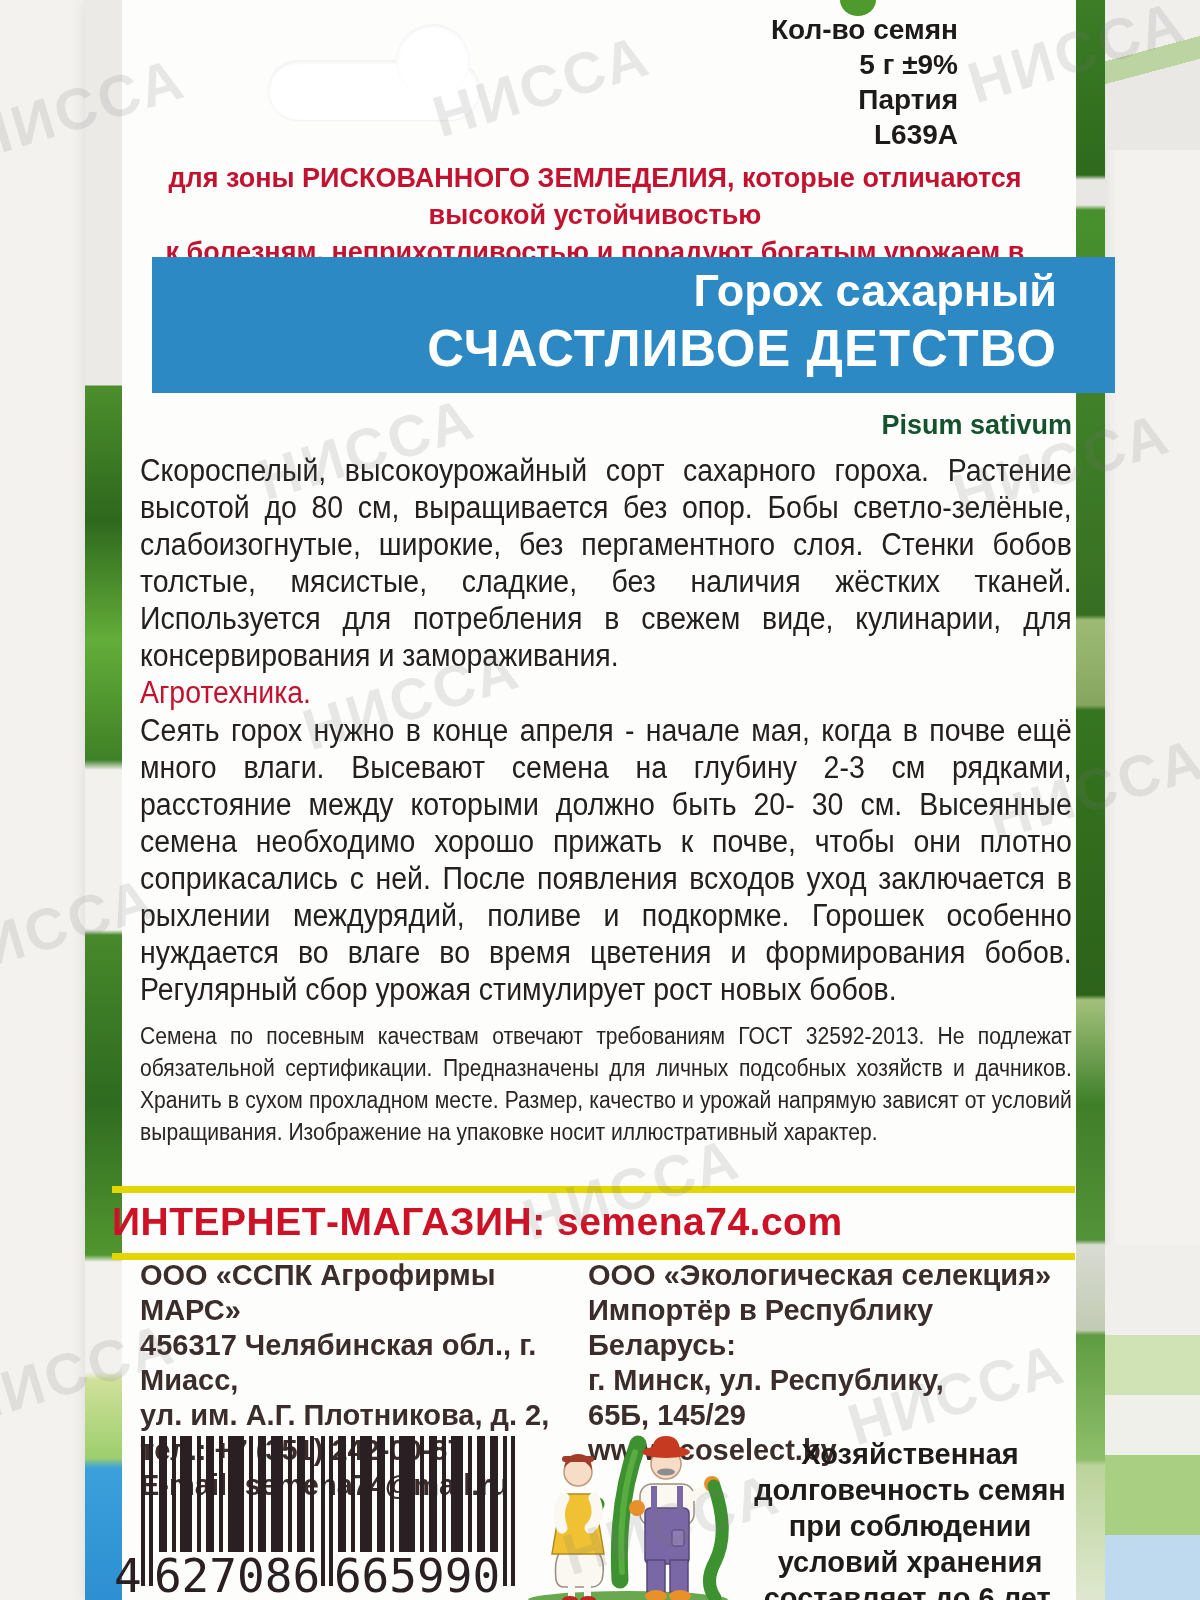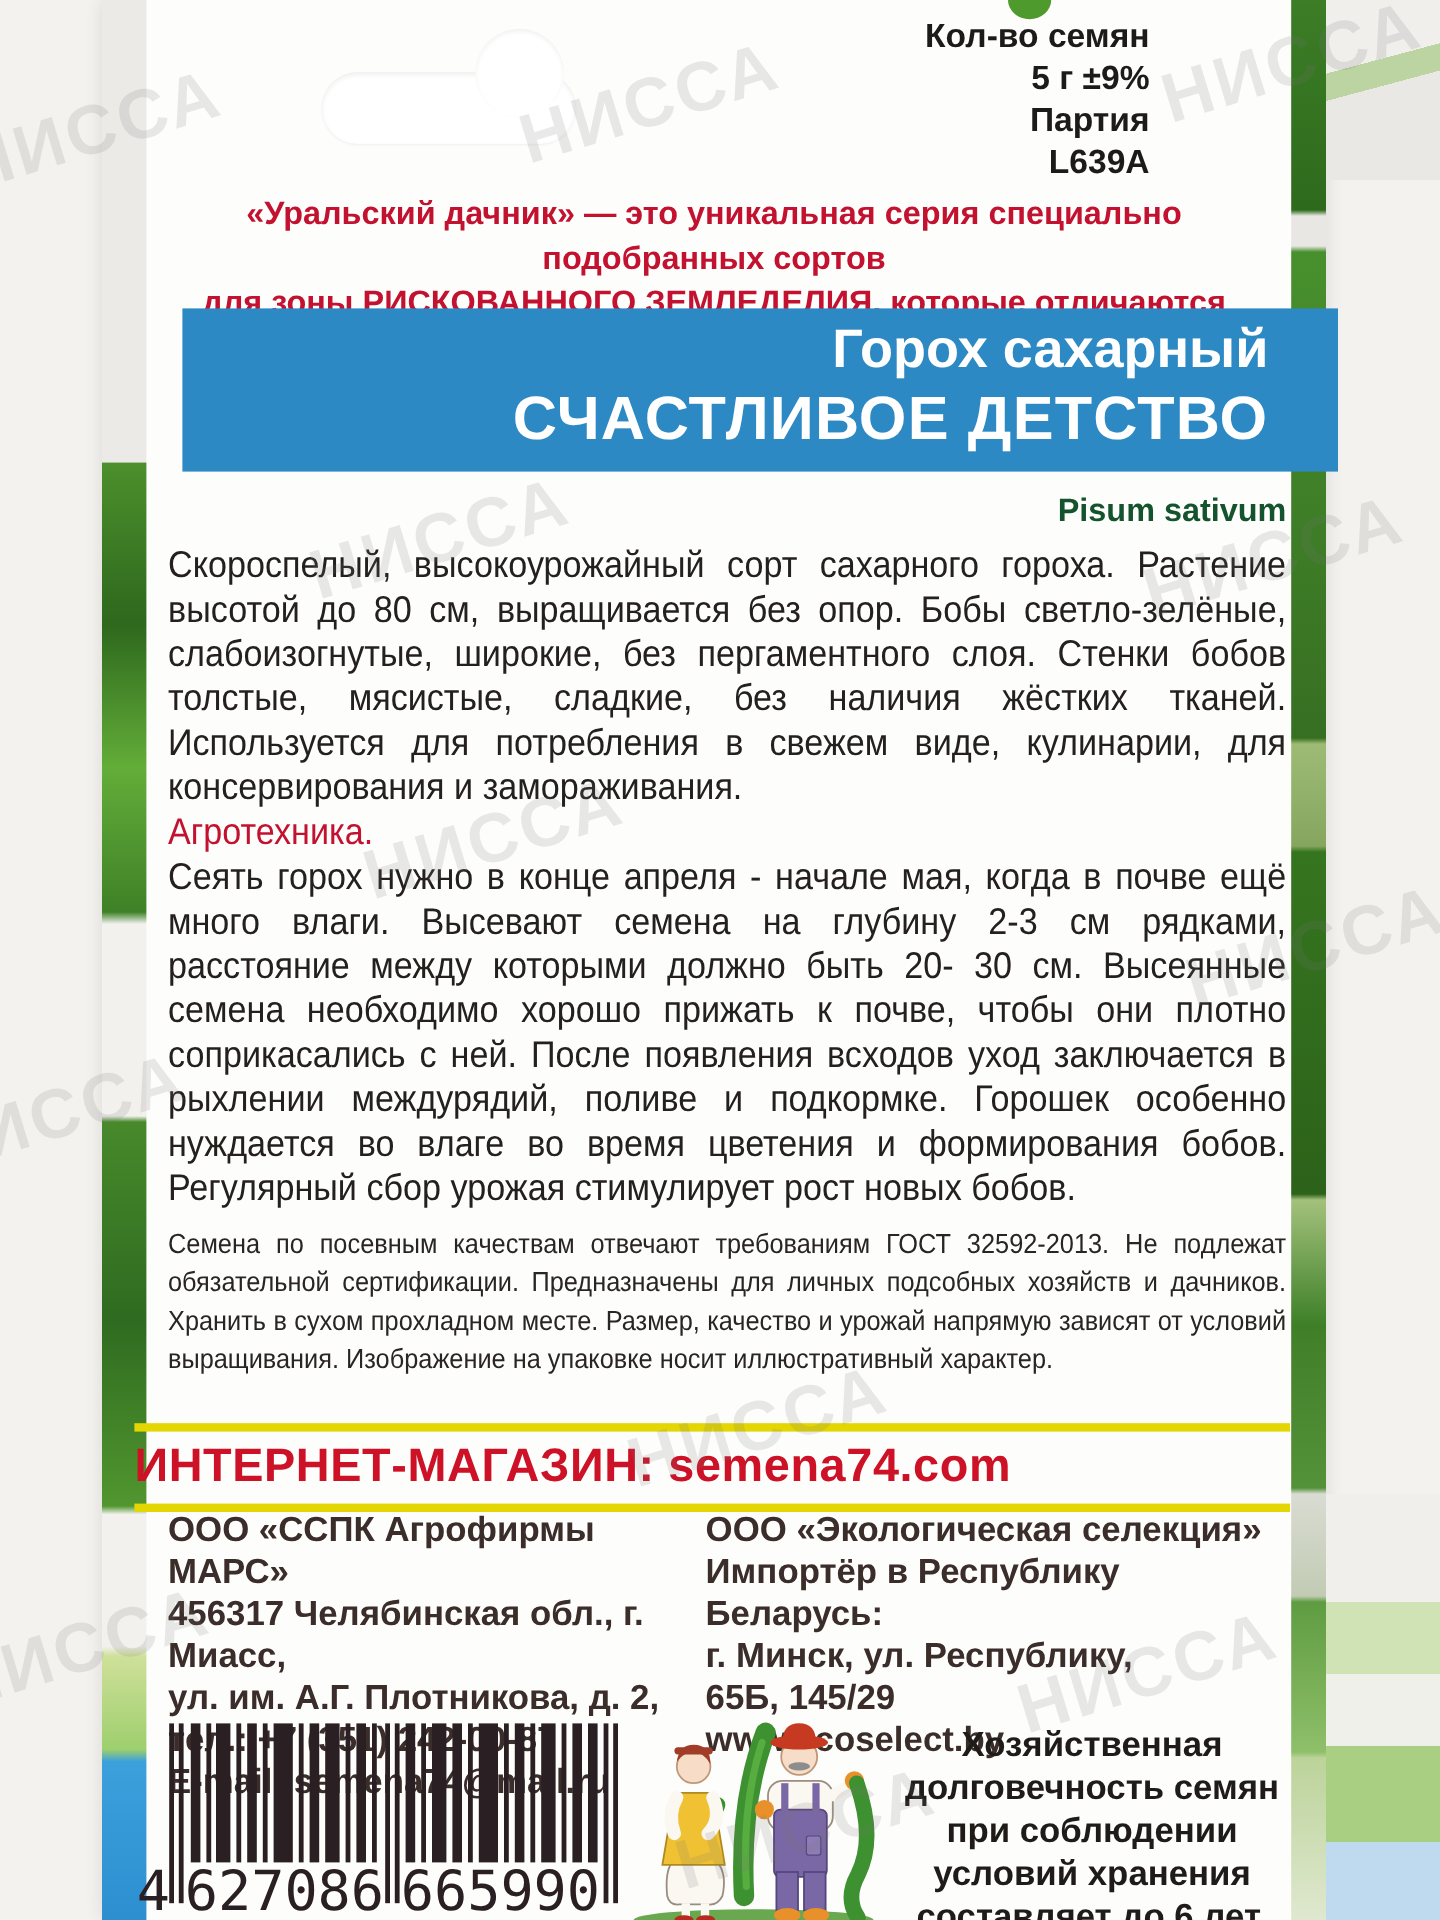--- a/index.html
+++ b/index.html
@@ -165,21 +165,20 @@
 <div class="wm" style="left:560px;top:1490px">НИССА</div>
 
 <div class="abs header-info">
   <div>Кол-во семян</div>
   <div>5 г ±9%</div>
   <div>Партия</div>
   <div>L639A</div>
 </div>
 
 <div class="abs intro">
-  <div>«Уральский дачник» — это уникальная серия специально подобранных сортов</div>
   <div>для зоны РИСКОВАННОГО ЗЕМЛЕДЕЛИЯ, которые отличаются высокой устойчивостью</div>
   <div>к болезням, неприхотливостью и порадуют богатым урожаем в любой год!</div>
 </div>
 
 <div class="abs banner">
   <div class="cat">Горох сахарный</div>
   <div class="var">СЧАСТЛИВОЕ ДЕТСТВО</div>
 </div>
 
 <div class="abs latin">Pisum sativum</div>

